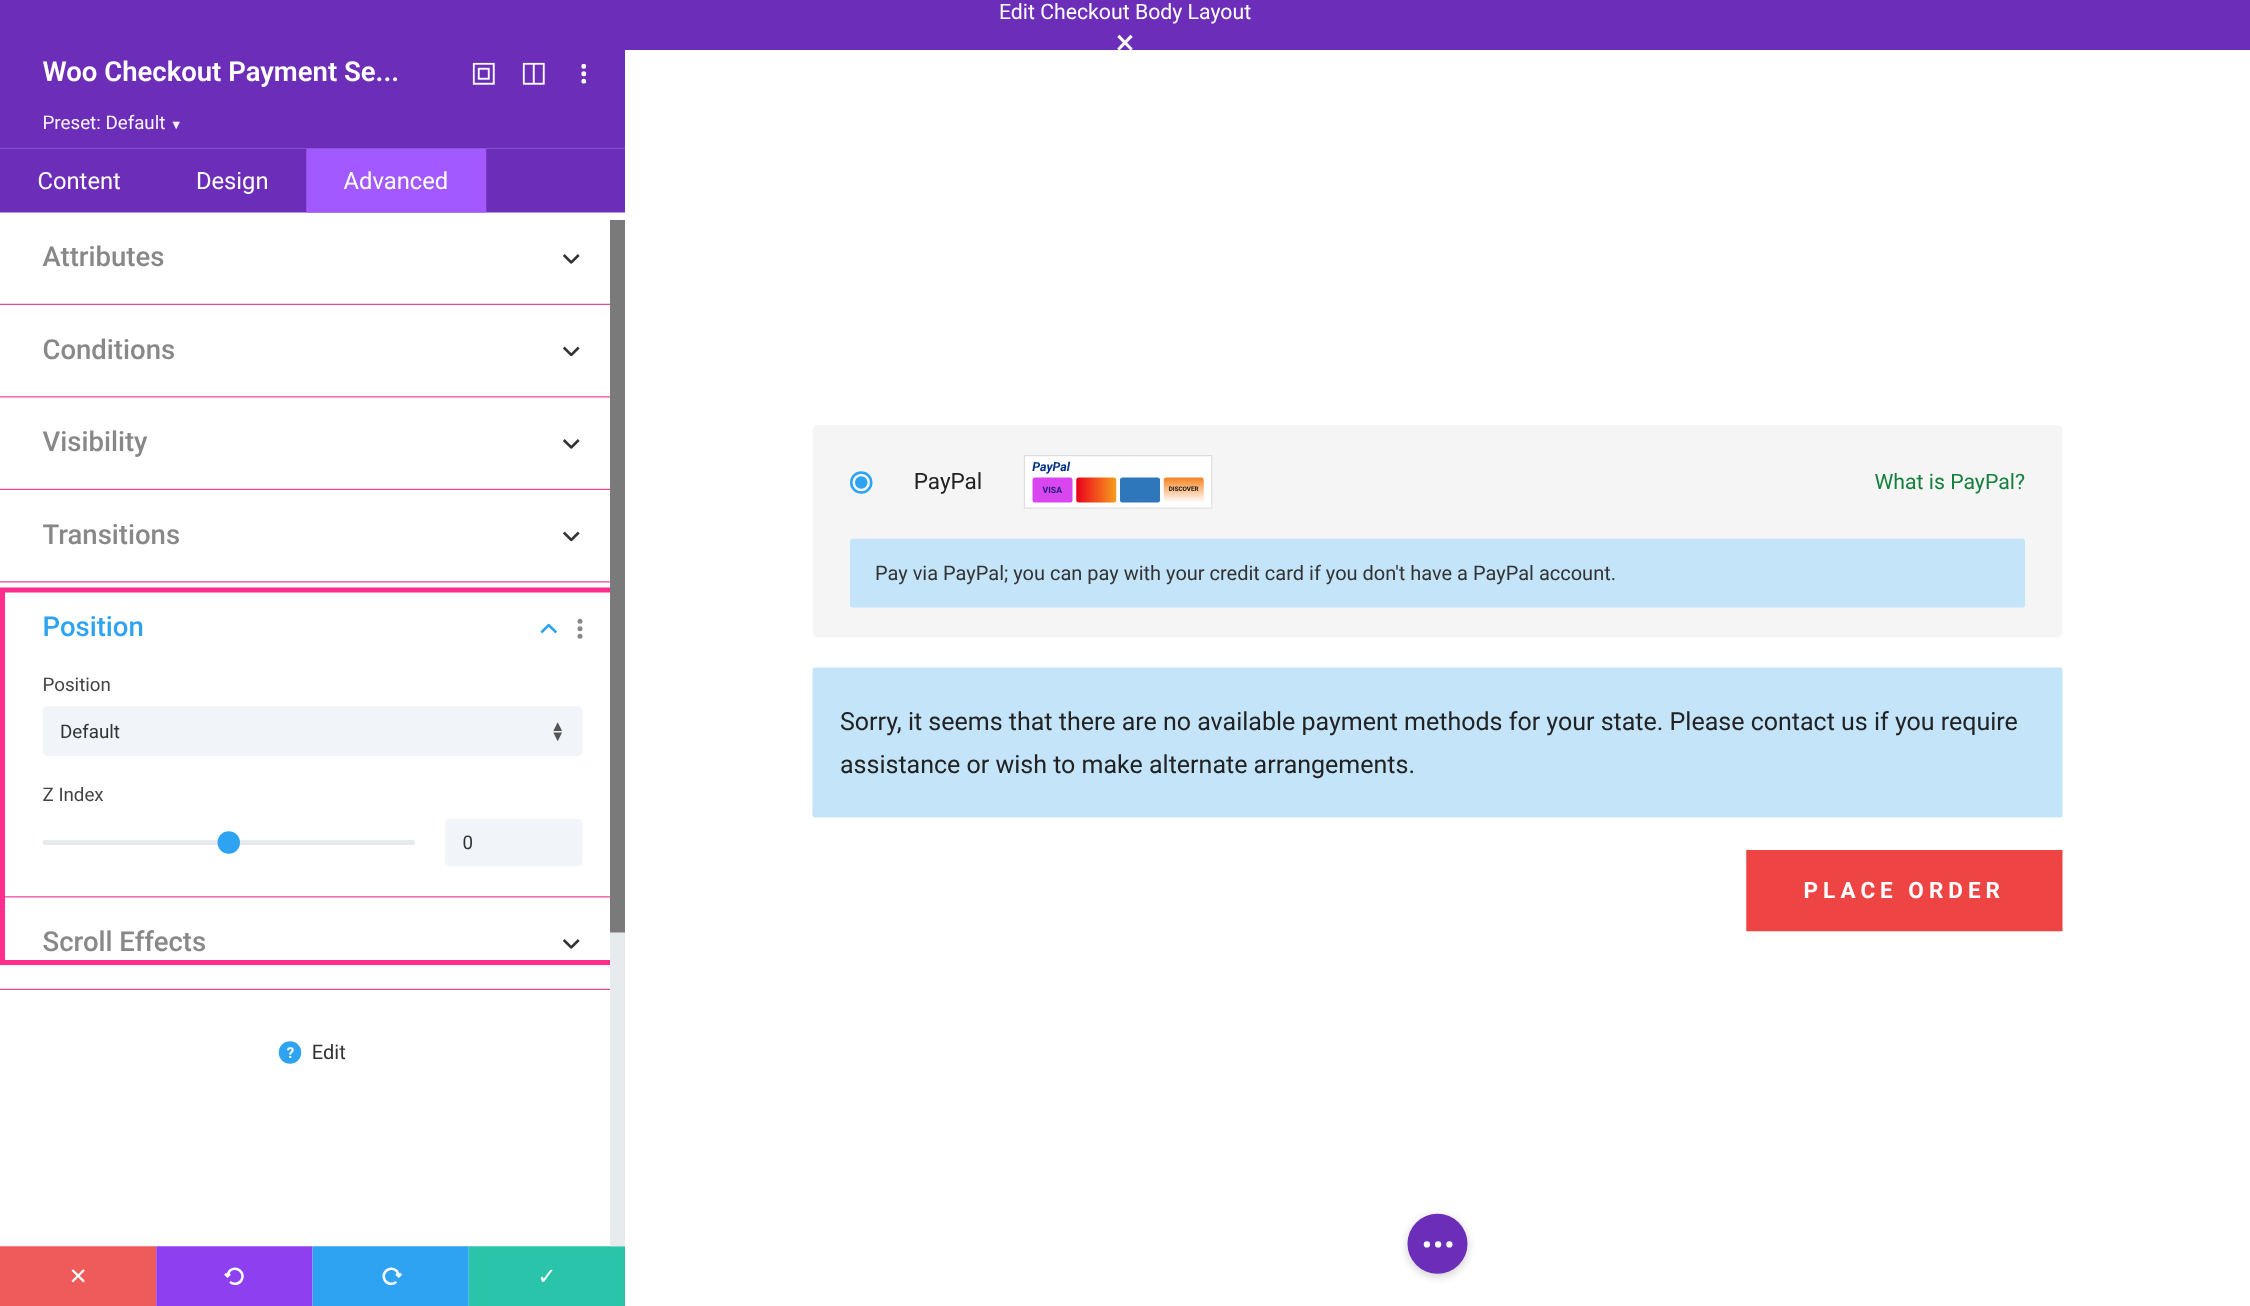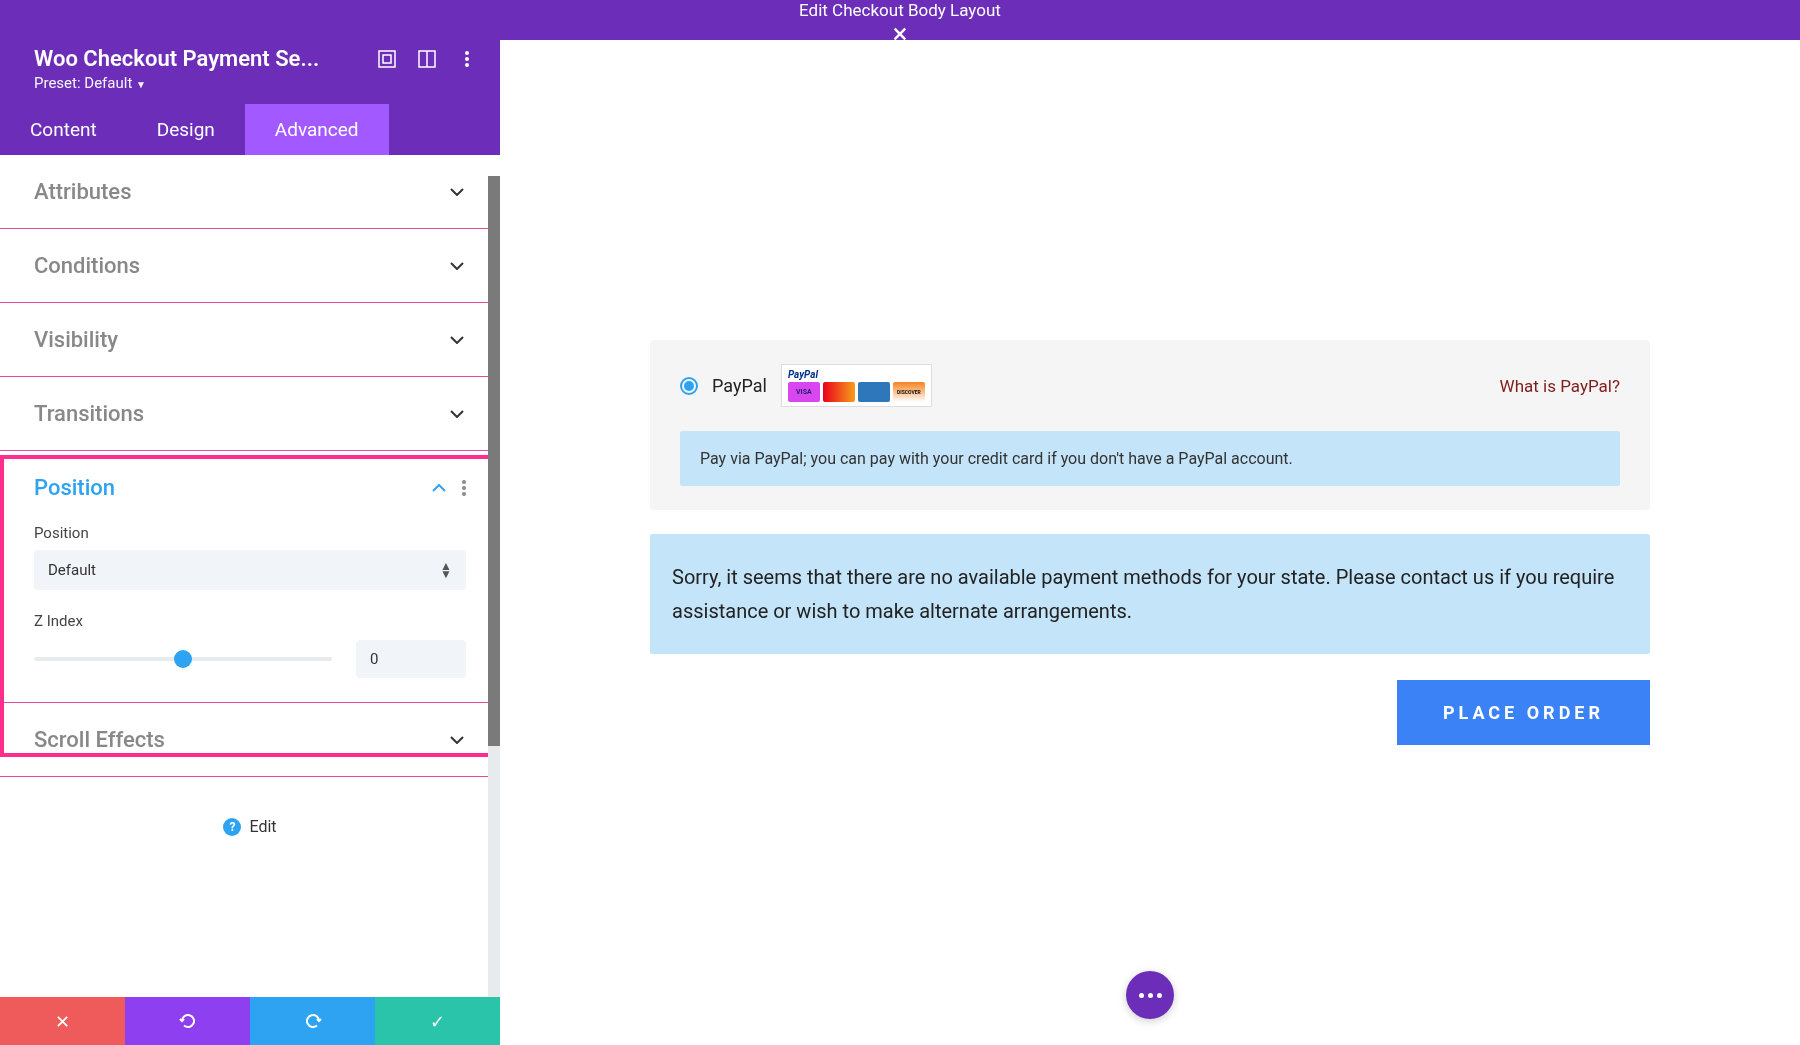--- a/index.html
+++ b/index.html
@@ -8,21 +8,21 @@
 .topbar { background: #6c2eb9; height: 40px; display: flex; align-items: center; padding: 0 16px; color: #fff; font-size: 17px; justify-content: space-between; position: absolute; top: 0; left: 0; right: 0; flex-direction: column; }
 .topbar .close { cursor: pointer; font-size: 28px; line-height: 1; }
 
 .sidebar { position: absolute; top: 28px; left: 0; width: 500px; background: #fff; bottom: 0; display: flex; flex-direction: column; }
 
 .module-header { background: #6c2eb9; color: #fff; padding: 18px 24px 12px 34px; }
 .module-header-top { display: flex; align-items: center; justify-content: space-between; }
 .module-header-title { font-size: 22px; font-weight: 600; flex: 1; white-space: nowrap; overflow: hidden; text-overflow: ellipsis; margin-right: 12px; }
 .module-header-icons { display: flex; gap: 22px; align-items: center; }
 .module-header-icons .hicon { width: 18px; height: 18px; display: flex; align-items: center; justify-content: center; cursor: pointer; }
-.preset { font-size: 15px; margin-top: 3px; opacity: 0.95; cursor: pointer; }
+.preset { font-size: 15px; margin-top: 18px; opacity: 0.95; cursor: pointer; }
 
 .tabs { display: flex; background: #6c2eb9; }
 .tab { padding: 14px 30px; color: #fff; font-size: 19px; cursor: pointer; }
 .tab.active { background: #a259ff; }
 
 .panel-body { flex: 1; overflow-y: auto; padding-bottom: 10px; position: relative; }
 
 .section { border-bottom: 1px solid #ec4899; }
 .section-head { display: flex; align-items: center; justify-content: space-between; padding: 24px 34px; cursor: pointer; }
 .section-title { font-size: 22px; color: #888; font-weight: 500; }
@@ -53,33 +53,33 @@
 .ba.purple { background: #8e3ff0; }
 .ba.blue { background: #2ea3f2; }
 .ba.green { background: #29c4a9; }
 
 .scroll-track { position: absolute; right: 0; top: 0; bottom: 48px; width: 12px; background: #e7ebee; }
 .scroll-thumb { position: absolute; right: 0; width: 12px; background: #7a7a7a; }
 
 .canvas { position: absolute; top: 40px; left: 500px; right: 0; bottom: 0; background: #fff; padding: 60px 150px; }
 
 .payment-box { background: #f5f5f5; border-radius: 4px; padding: 24px 30px; margin-top: 240px; }
-.paypal-row { display: flex; align-items: center; gap: 14px; position: relative; }
+.paypal-row { display: flex; align-items: center; gap: 33px; position: relative; }
 .radio { width: 18px; height: 18px; border: 2px solid #2ea3f2; border-radius: 50%; display: flex; align-items: center; justify-content: center; cursor: pointer; }
 .radio-dot { width: 10px; height: 10px; background: #2ea3f2; border-radius: 50%; }
 .paypal-label { font-size: 18px; color: #222; }
 .cards-img { background: #fff; border: 1px solid #ddd; padding: 4px 6px; display: flex; flex-direction: column; font-size: 10px; color: #003087; font-style: italic; font-weight: bold; }
 .cards-row { display: flex; gap: 3px; margin-top: 2px; }
 .card { width: 32px; height: 20px; border-radius: 2px; font-size: 7px; color: #fff; display: flex; align-items: center; justify-content: center; font-weight: bold; font-style: normal; }
-.whatis { position: absolute; right: 0; font-size: 17px; color: #7f1d1d; cursor: pointer; }
+.whatis { position: absolute; right: 0; font-size: 17px; color: #15803d; cursor: pointer; }
 .paypal-desc { background: #c3e4f9; padding: 18px 20px; margin-top: 24px; font-size: 16px; color: #333; border-radius: 2px; }
 
 .notice { background: #c3e4f9; padding: 26px 22px; margin-top: 24px; font-size: 20px; color: #222; line-height: 1.7; border-radius: 2px; }
 
-.place-order { float: right; margin-top: 26px; background: #3b82f6; color: #fff; padding: 22px 46px; font-size: 18px; font-weight: 700; letter-spacing: 4px; border: none; cursor: pointer; }
+.place-order { float: right; margin-top: 26px; background: #ef4444; color: #fff; padding: 22px 46px; font-size: 18px; font-weight: 700; letter-spacing: 4px; border: none; cursor: pointer; }
 
 .fab { position: absolute; bottom: 26px; left: 50%; transform: translateX(-50%); width: 48px; height: 48px; background: #6c2eb9; border-radius: 50%; display: flex; align-items: center; justify-content: center; cursor: pointer; box-shadow: 0 2px 8px rgba(0,0,0,0.2); }
 .fab-dots { display: flex; gap: 4px; }
 .fab-dots span { width: 5px; height: 5px; background: #fff; border-radius: 50%; }
 </style>
 </head>
 <body>
 
 <div class="topbar">
   <span>Edit Checkout Body Layout</span>

